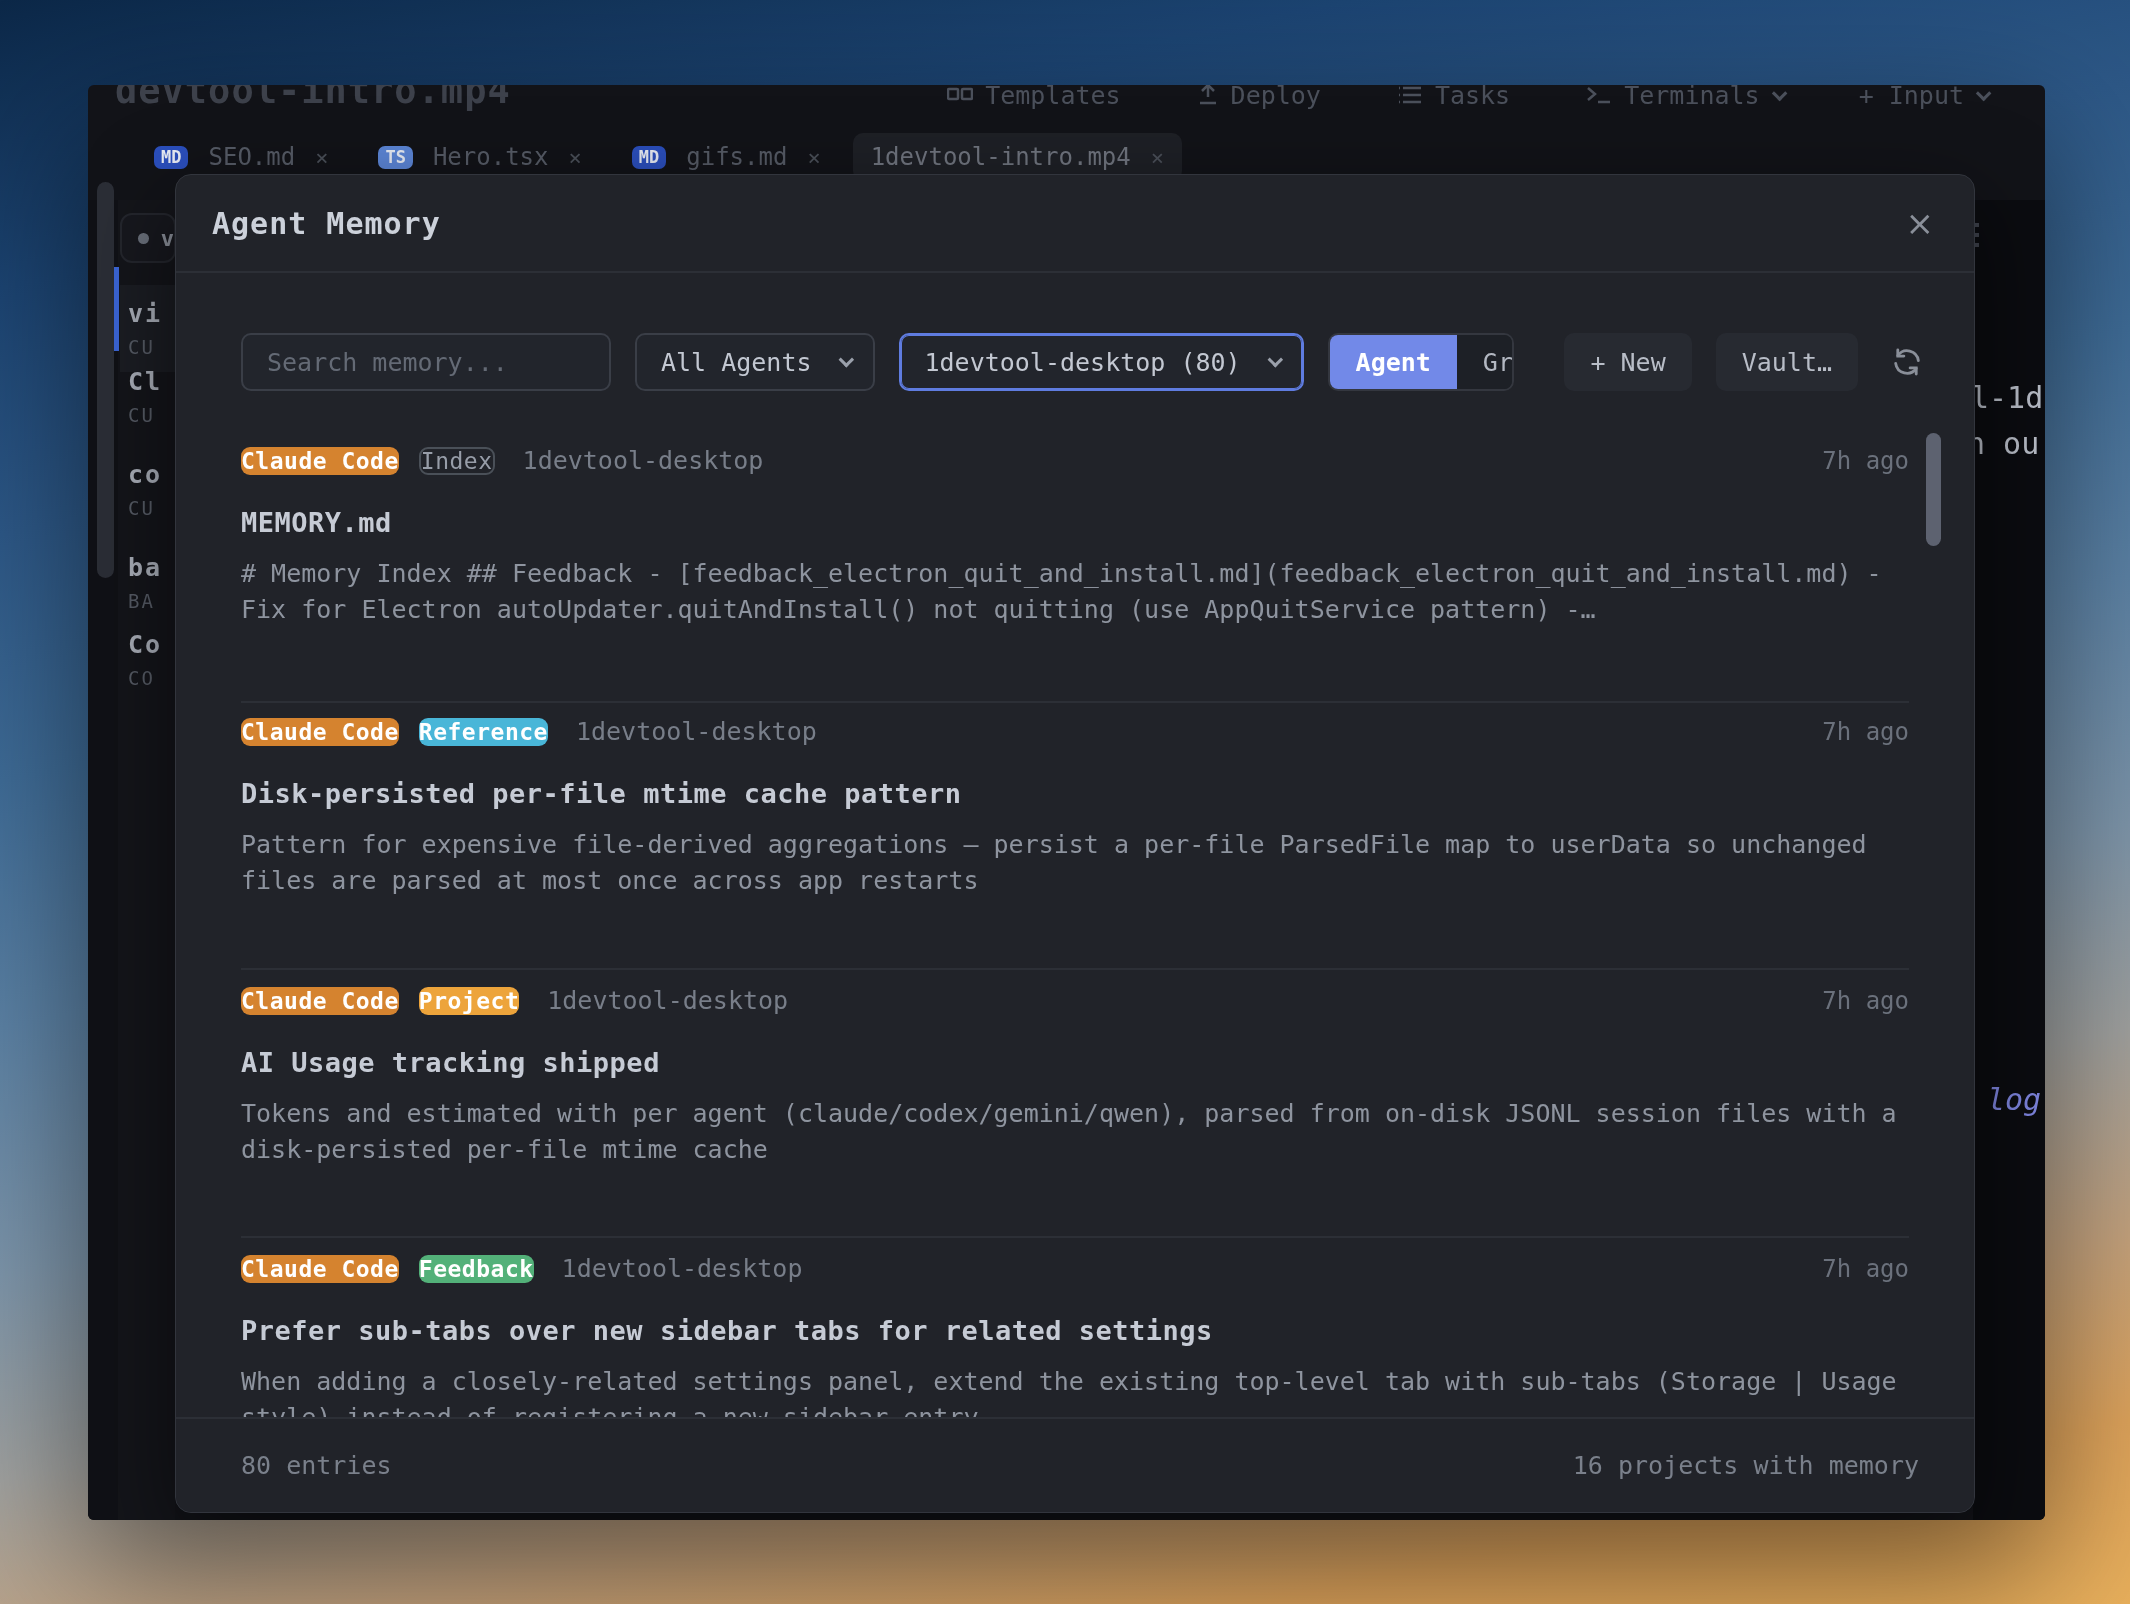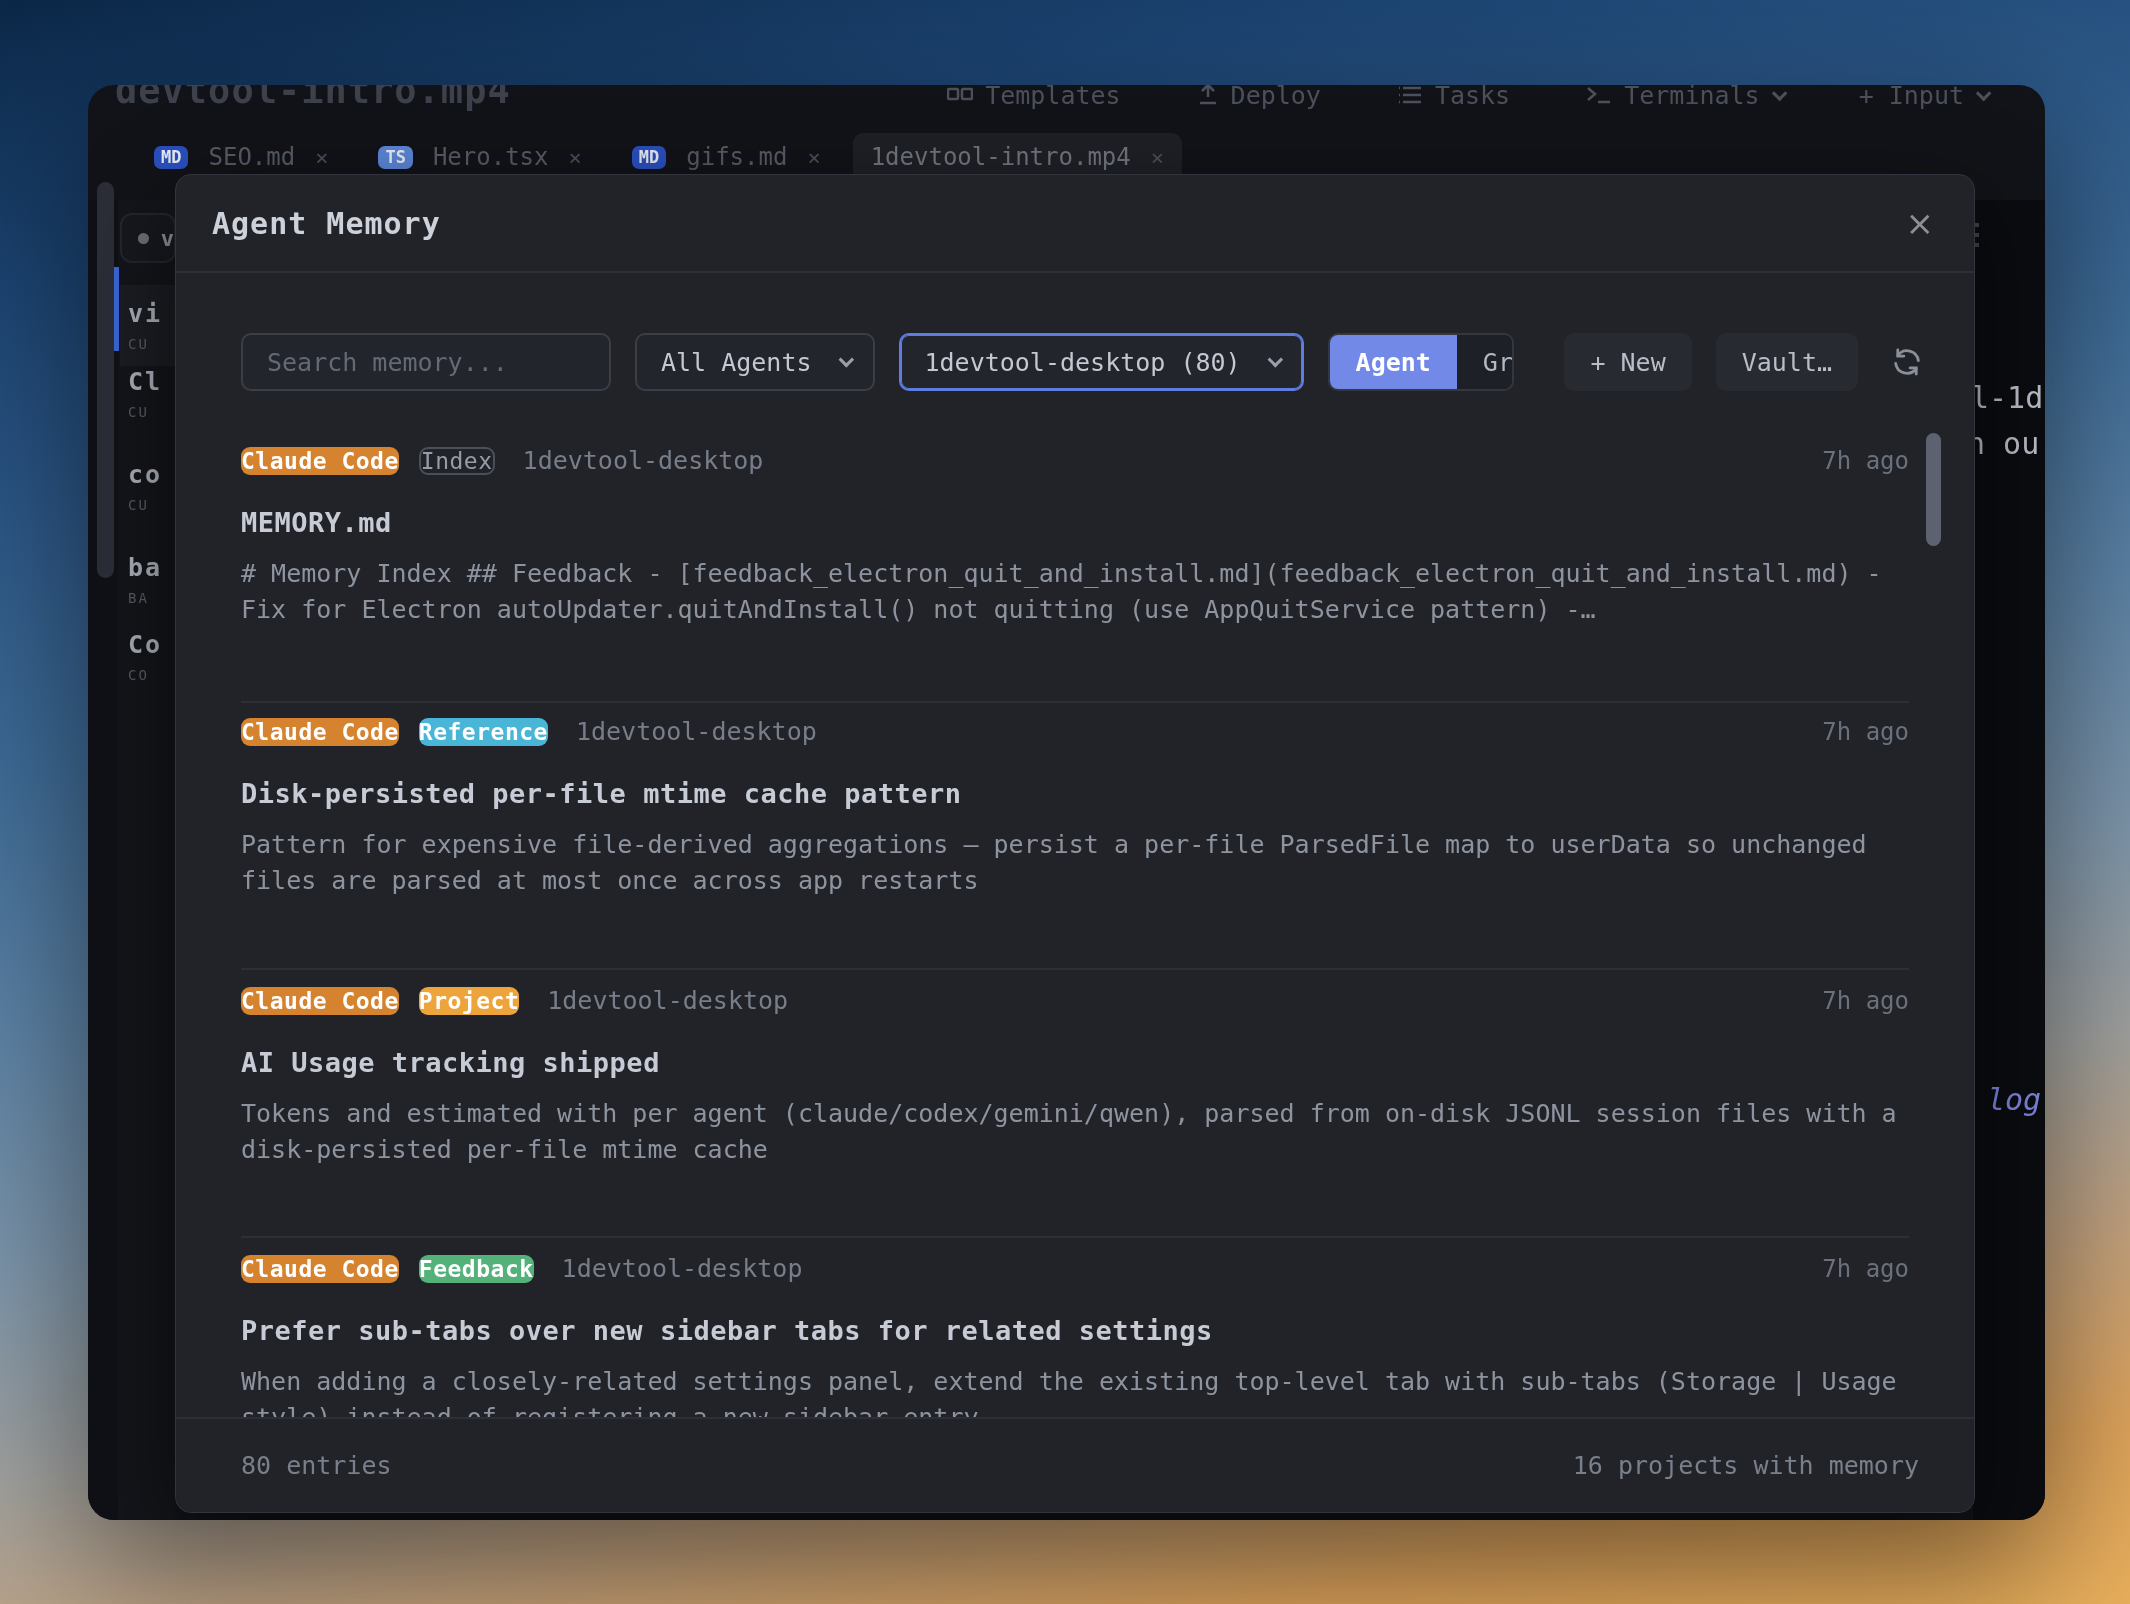--- a/index.html
+++ b/index.html
@@ -11,21 +11,21 @@
   .desktop {
     position:relative; width:2130px; height:1604px;
     background:linear-gradient(168deg,
       #0c2848 0%, #1c4472 14%, #2d5887 26%, #3f6c97 38%,
       #5c82a5 50%, #7e96ab 62%, #a1a2a0 72%, #c5a37e 82%,
       #dfa45c 91%, #e9b05c 100%);
   }
   
   .app-window {
     position:absolute; left:88px; top:85px; width:1957px; height:1435px;
-    background:#121318; border-radius:26px; overflow:hidden;
+    background:#121318; border-radius:6px; overflow:hidden;
     box-shadow:0 50px 140px rgba(0,0,0,.5);
   }
   .win-title {
     position:absolute; left:27px; top:-16px; font-size:37px; font-weight:bold;
     color:#3d414b; letter-spacing:1px; white-space:nowrap;
   }
   .menu-row {
     position:absolute; top:-10px; right:58px; display:flex; gap:76px;
     align-items:flex-start; color:#4b505b; font-size:25px;
   }
@@ -69,21 +69,21 @@
   }
   .preview-card {
     position:absolute; left:32px; top:128px; width:56px; height:50px;
     background:#17181e; border:2px solid #24262d; border-radius:12px;
     display:flex; align-items:center; padding-left:16px; gap:12px;
   }
   .preview-dot { width:14px; height:11px; border-radius:50%; background:#6a707b; }
   .preview-ltr { color:#8a8f99; font-size:22px; font-weight:bold; }
   .sb-item { position:absolute; left:32px; width:56px; }
   .sb-item .t1 { color:#a9aeb8; font-size:25px; font-weight:bold; letter-spacing:2px; }
-  .sb-item .t2 { color:#565b65; font-size:14px; letter-spacing:2px; margin-top:8px; }
+  .sb-item .t2 { color:#565b65; font-size:19px; letter-spacing:2px; margin-top:8px; }
   .sb-item.active::before {
     content:""; position:absolute; left:-6px; top:-18px; width:5px; height:84px; background:#3b66d6;
   }
   .sb-item.active { background:#1b1d23; }
   .editor-right {
     position:absolute; right:0; top:115px; width:72px; height:1320px; background:#0b0c10;
   }
   .frag { position:absolute; white-space:nowrap; font-size:30px; color:#b9bec8; }
   .frag-log { color:#7d84dd;font-style:italic; }
   

